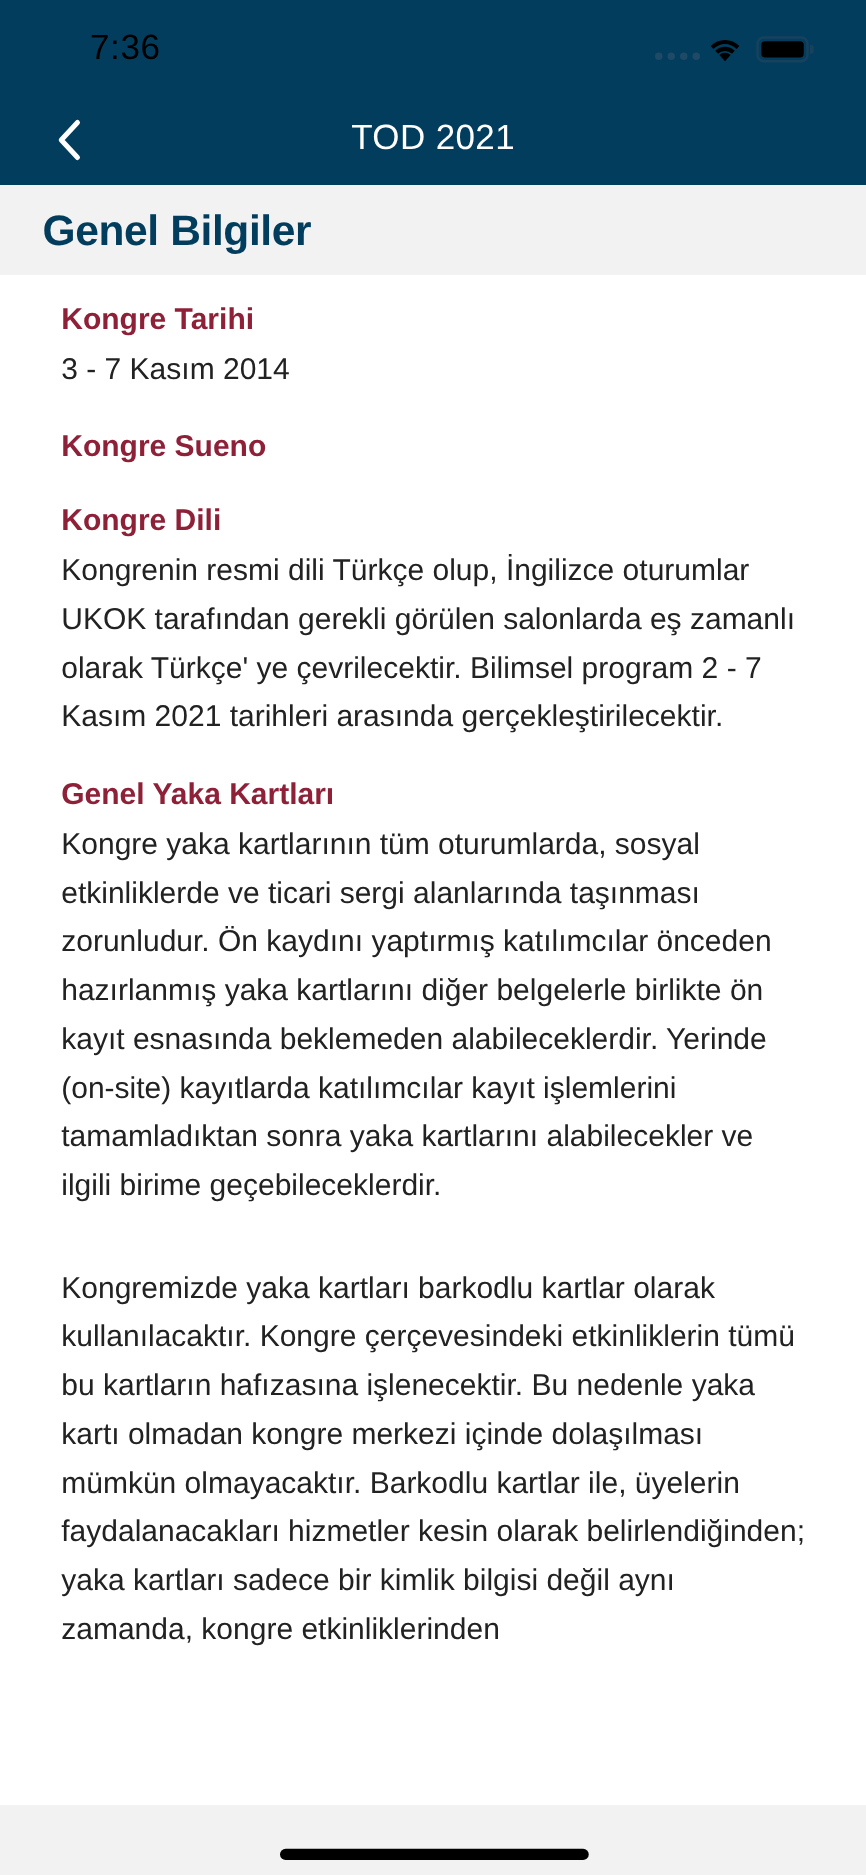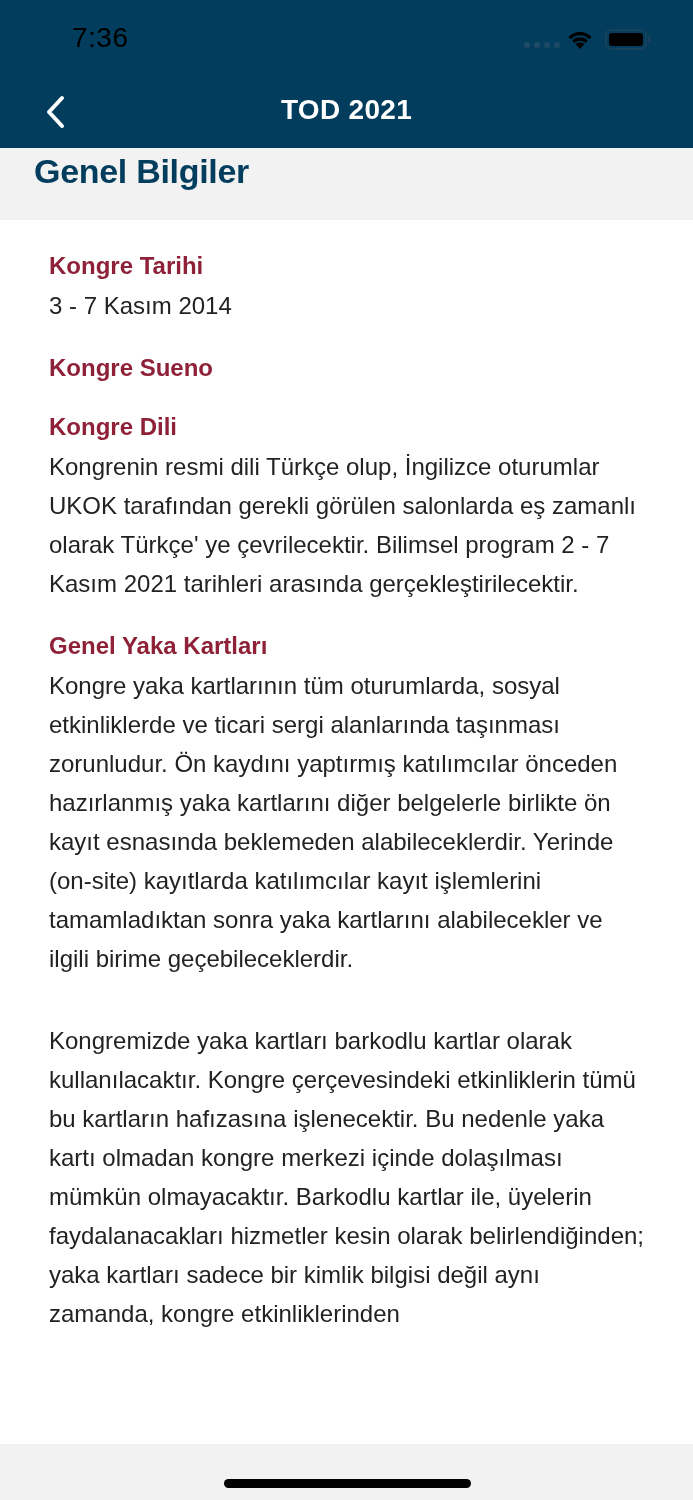--- a/index.html
+++ b/index.html
@@ -9,26 +9,26 @@
     .header { position: absolute; left: 0; top: 0; width: 693px; height: 148px; background: #033d5d; }
     .status-time { position: absolute; left: 72px; top: 22px; font-size: 28px; font-weight: 400; color: #000000; letter-spacing: 0.5px; }
     .signal-dots { position: absolute; left: 524px; top: 42px; display: flex; gap: 4px; }
     .signal-dots span { width: 6px; height: 6px; border-radius: 50%; background: #1e4a66; display: block; }
     .wifi { position: absolute; left: 566px; top: 28px; width: 28px; height: 22px; }
     .battery { position: absolute; left: 605px; top: 29px; width: 42px; height: 21px; border: 2px solid #17425e; border-radius: 6px; padding: 2px; }
     .battery-fill { width: 100%; height: 100%; background: #000; border-radius: 3px; }
     .battery-nub { position: absolute; left: 648px; top: 36px; width: 3px; height: 7px; background: #17425e; border-radius: 0 2px 2px 0; }
 
     .nav-back { position: absolute; left: 34px; top: 90px; width: 44px; height: 44px; cursor: pointer; }
-    .nav-title { position: absolute; left: 0; width: 693px; top: 94px; text-align: center; color: #ffffff; font-size: 28px; font-weight: 700; letter-spacing: 0.3px; }
+    .nav-title { position: absolute; left: 0; width: 693px; top: 94px; text-align: center; color: #ffffff; font-size: 28px; font-weight: 400; letter-spacing: 0.3px; }
 
     .section-bar { position: absolute; left: 0; top: 148px; width: 693px; height: 72px; background: #f2f2f2; }
-    .section-title { position: absolute; left: 34px; top: 152px; font-size: 34px; font-weight: 700; color: #033d5d; letter-spacing: -0.3px; }
+    .section-title { position: absolute; left: 34px; top: 166px; font-size: 34px; font-weight: 700; color: #033d5d; letter-spacing: -0.3px; }
 
-    .content { position: absolute; left: 49px; top: 250px; width: 600px; }
+    .content { position: absolute; left: 49px; top: 240px; width: 600px; }
     .block { margin-bottom: 27px; }
     .label { color: #8e2138; font-size: 24px; font-weight: 700; line-height: 32px; }
     .text { color: #222222; font-size: 24px; line-height: 39px; margin-top: 4px; white-space: pre-line; }
     .para-gap { height: 39px; }
 
     .bottom-bar { position: absolute; left: 0; top: 1444px; width: 693px; height: 56px; background: #f2f2f2; }
     .home-indicator { position: absolute; left: 224px; top: 1479px; width: 247px; height: 9px; background: #000; border-radius: 5px; }
   </style>
 </head>
 <body>

